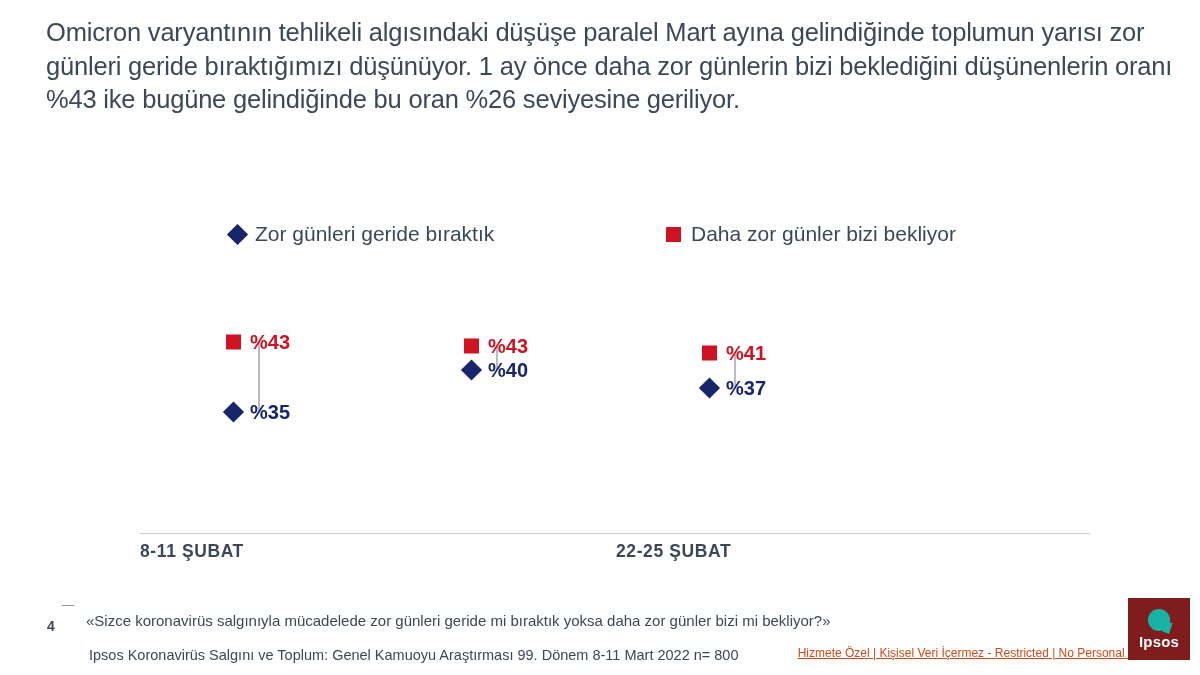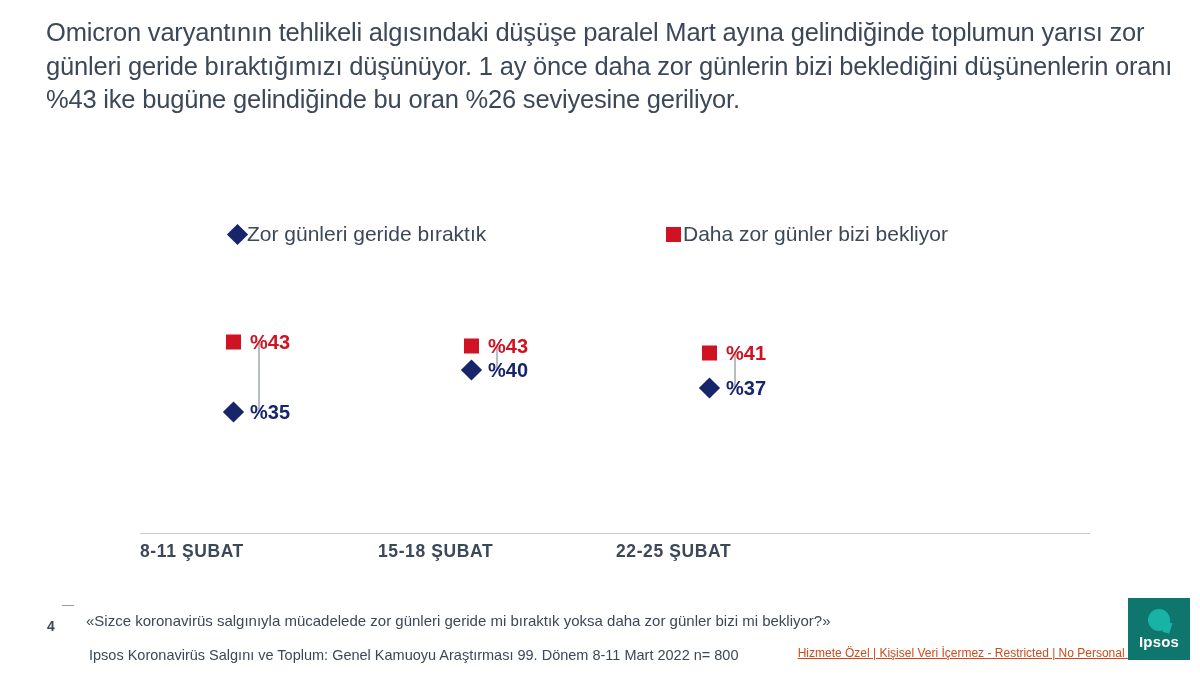--- a/index.html
+++ b/index.html
@@ -30,21 +30,21 @@
     position: absolute;
     top: 222px;
     left: 0;
     width: 1200px;
     height: 34px;
   }
   .legend-item {
     position: absolute;
     display: flex;
     align-items: center;
-    gap: 2px;
+    gap: 10px;
     font-size: 21px;
     color: #3c4858;
     white-space: nowrap;
   }
   #legend-blue { left: 230px; top: 0; }
   #legend-red  { left: 666px; top: 0; }
 
   .marker-diamond {
     width: 15px; height: 15px;
     background: #17256b;
@@ -170,21 +170,21 @@
     text-decoration: underline;
     white-space: nowrap;
   }
   
   #logo {
     position: absolute;
     right: 10px;
     top: 598px;
     width: 62px;
     height: 62px;
-    background: #0f766e;
+    background: #7f1d1d;
     display: flex;
     flex-direction: column;
     align-items: center;
     justify-content: center;
   }
   #logo .mark {
     width: 22px; height: 22px;
     border-radius: 50%;
     background: #19b3a6;
     position: relative;
@@ -258,21 +258,20 @@
       <span class="mk d"></span>
       <span class="lbl">%37</span>
     </div>
   </div>
 
 </div>
 
 <div id="axis-line"></div>
 <div id="axis-labels">
   <div class="axis-label" style="left:0px;">8-11 ŞUBAT</div>
-  <div class="axis-label" style="left:238px;">15-18 ŞUBAT</div>
   <div class="axis-label" style="left:476px;">22-25 ŞUBAT</div>
 </div>
 
 <div id="footer-rule"></div>
 <div id="page-number">4</div>
 <div id="question-text">«Sizce koronavirüs salgınıyla mücadelede zor günleri geride mi bıraktık yoksa daha zor günler bizi mi bekliyor?»</div>
 <div id="source-text">Ipsos Koronavirüs  Salgını ve Toplum: Genel Kamuoyu Araştırması 99. Dönem  8-11 Mart 2022 n= 800</div>
 <div id="restricted-text">Hizmete Özel | Kişisel Veri İçermez - Restricted | No Personal Information</div>
 
 <div id="logo">

